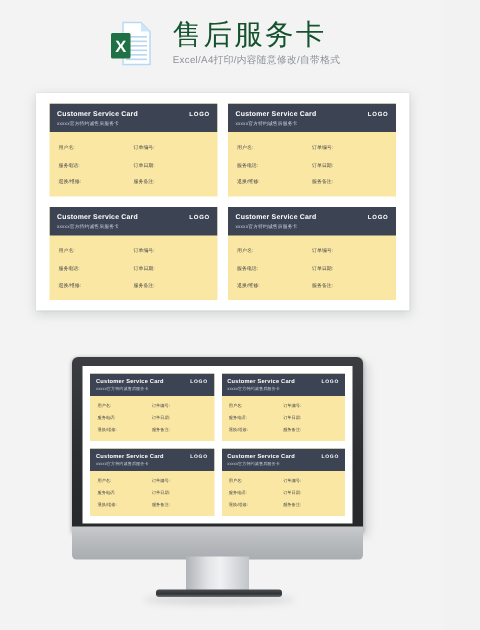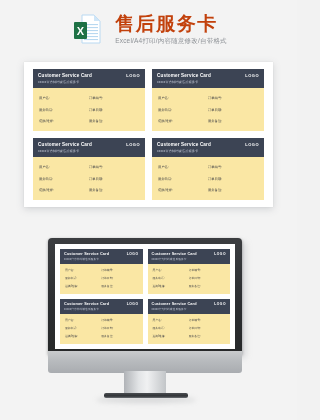--- a/index.html
+++ b/index.html
@@ -13,21 +13,21 @@
 
   
   .header{
     position:absolute; left:0; top:0; width:297px; height:58px;
     display:flex; align-items:center; justify-content:center; gap:9px;
   }
   .xls-icon{ position:relative; width:36px; height:36px; flex:0 0 36px; }
   .xls-icon svg{ display:block; width:36px; height:36px; }
   .title-wrap{ display:flex; flex-direction:column; justify-content:center; }
   .main-title{
-    font-size:19px; line-height:22px; font-weight:bold; color:#c2410c;
+    font-size:19px; line-height:22px; font-weight:normal; color:#14532d;
     letter-spacing:1.5px; white-space:nowrap;
   }
   .sub-title{
     font-size:6.5px; line-height:10px; color:#8d9196;
     letter-spacing:.2px; white-space:nowrap; margin-top:1px;
   }
 
   
   .paper{
     position:absolute; left:24px; top:62px; width:249px; height:145px;

